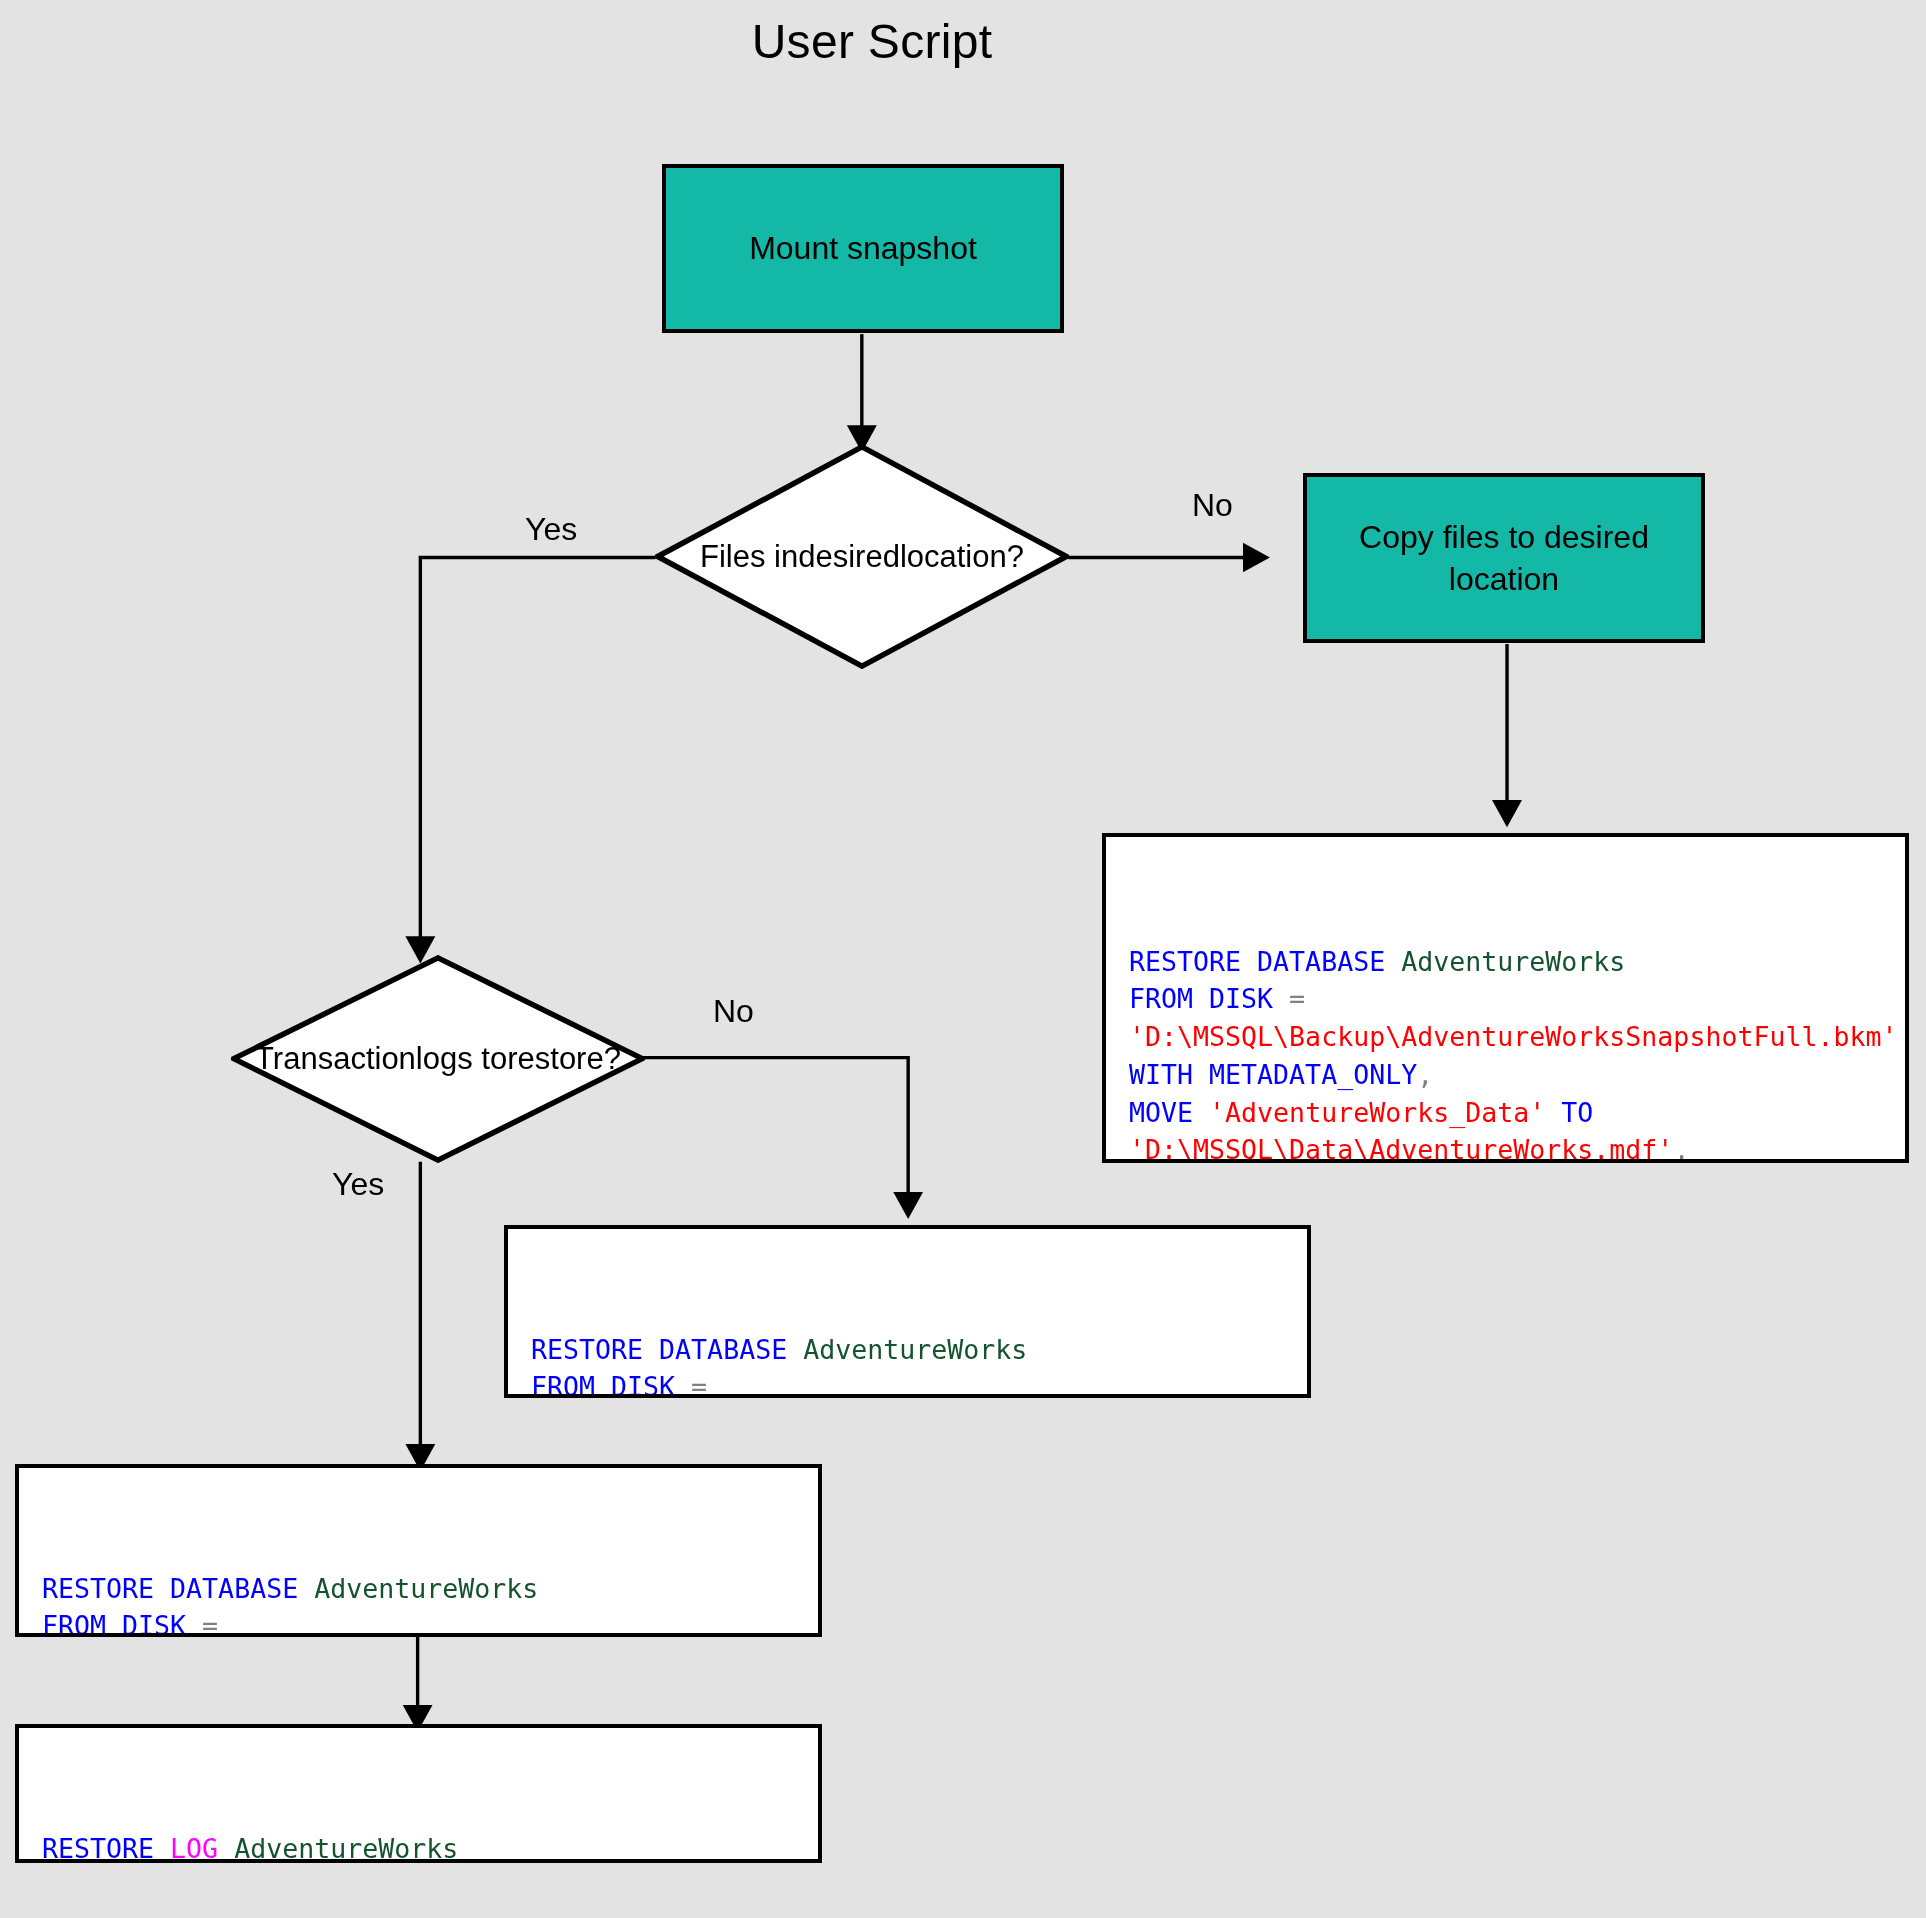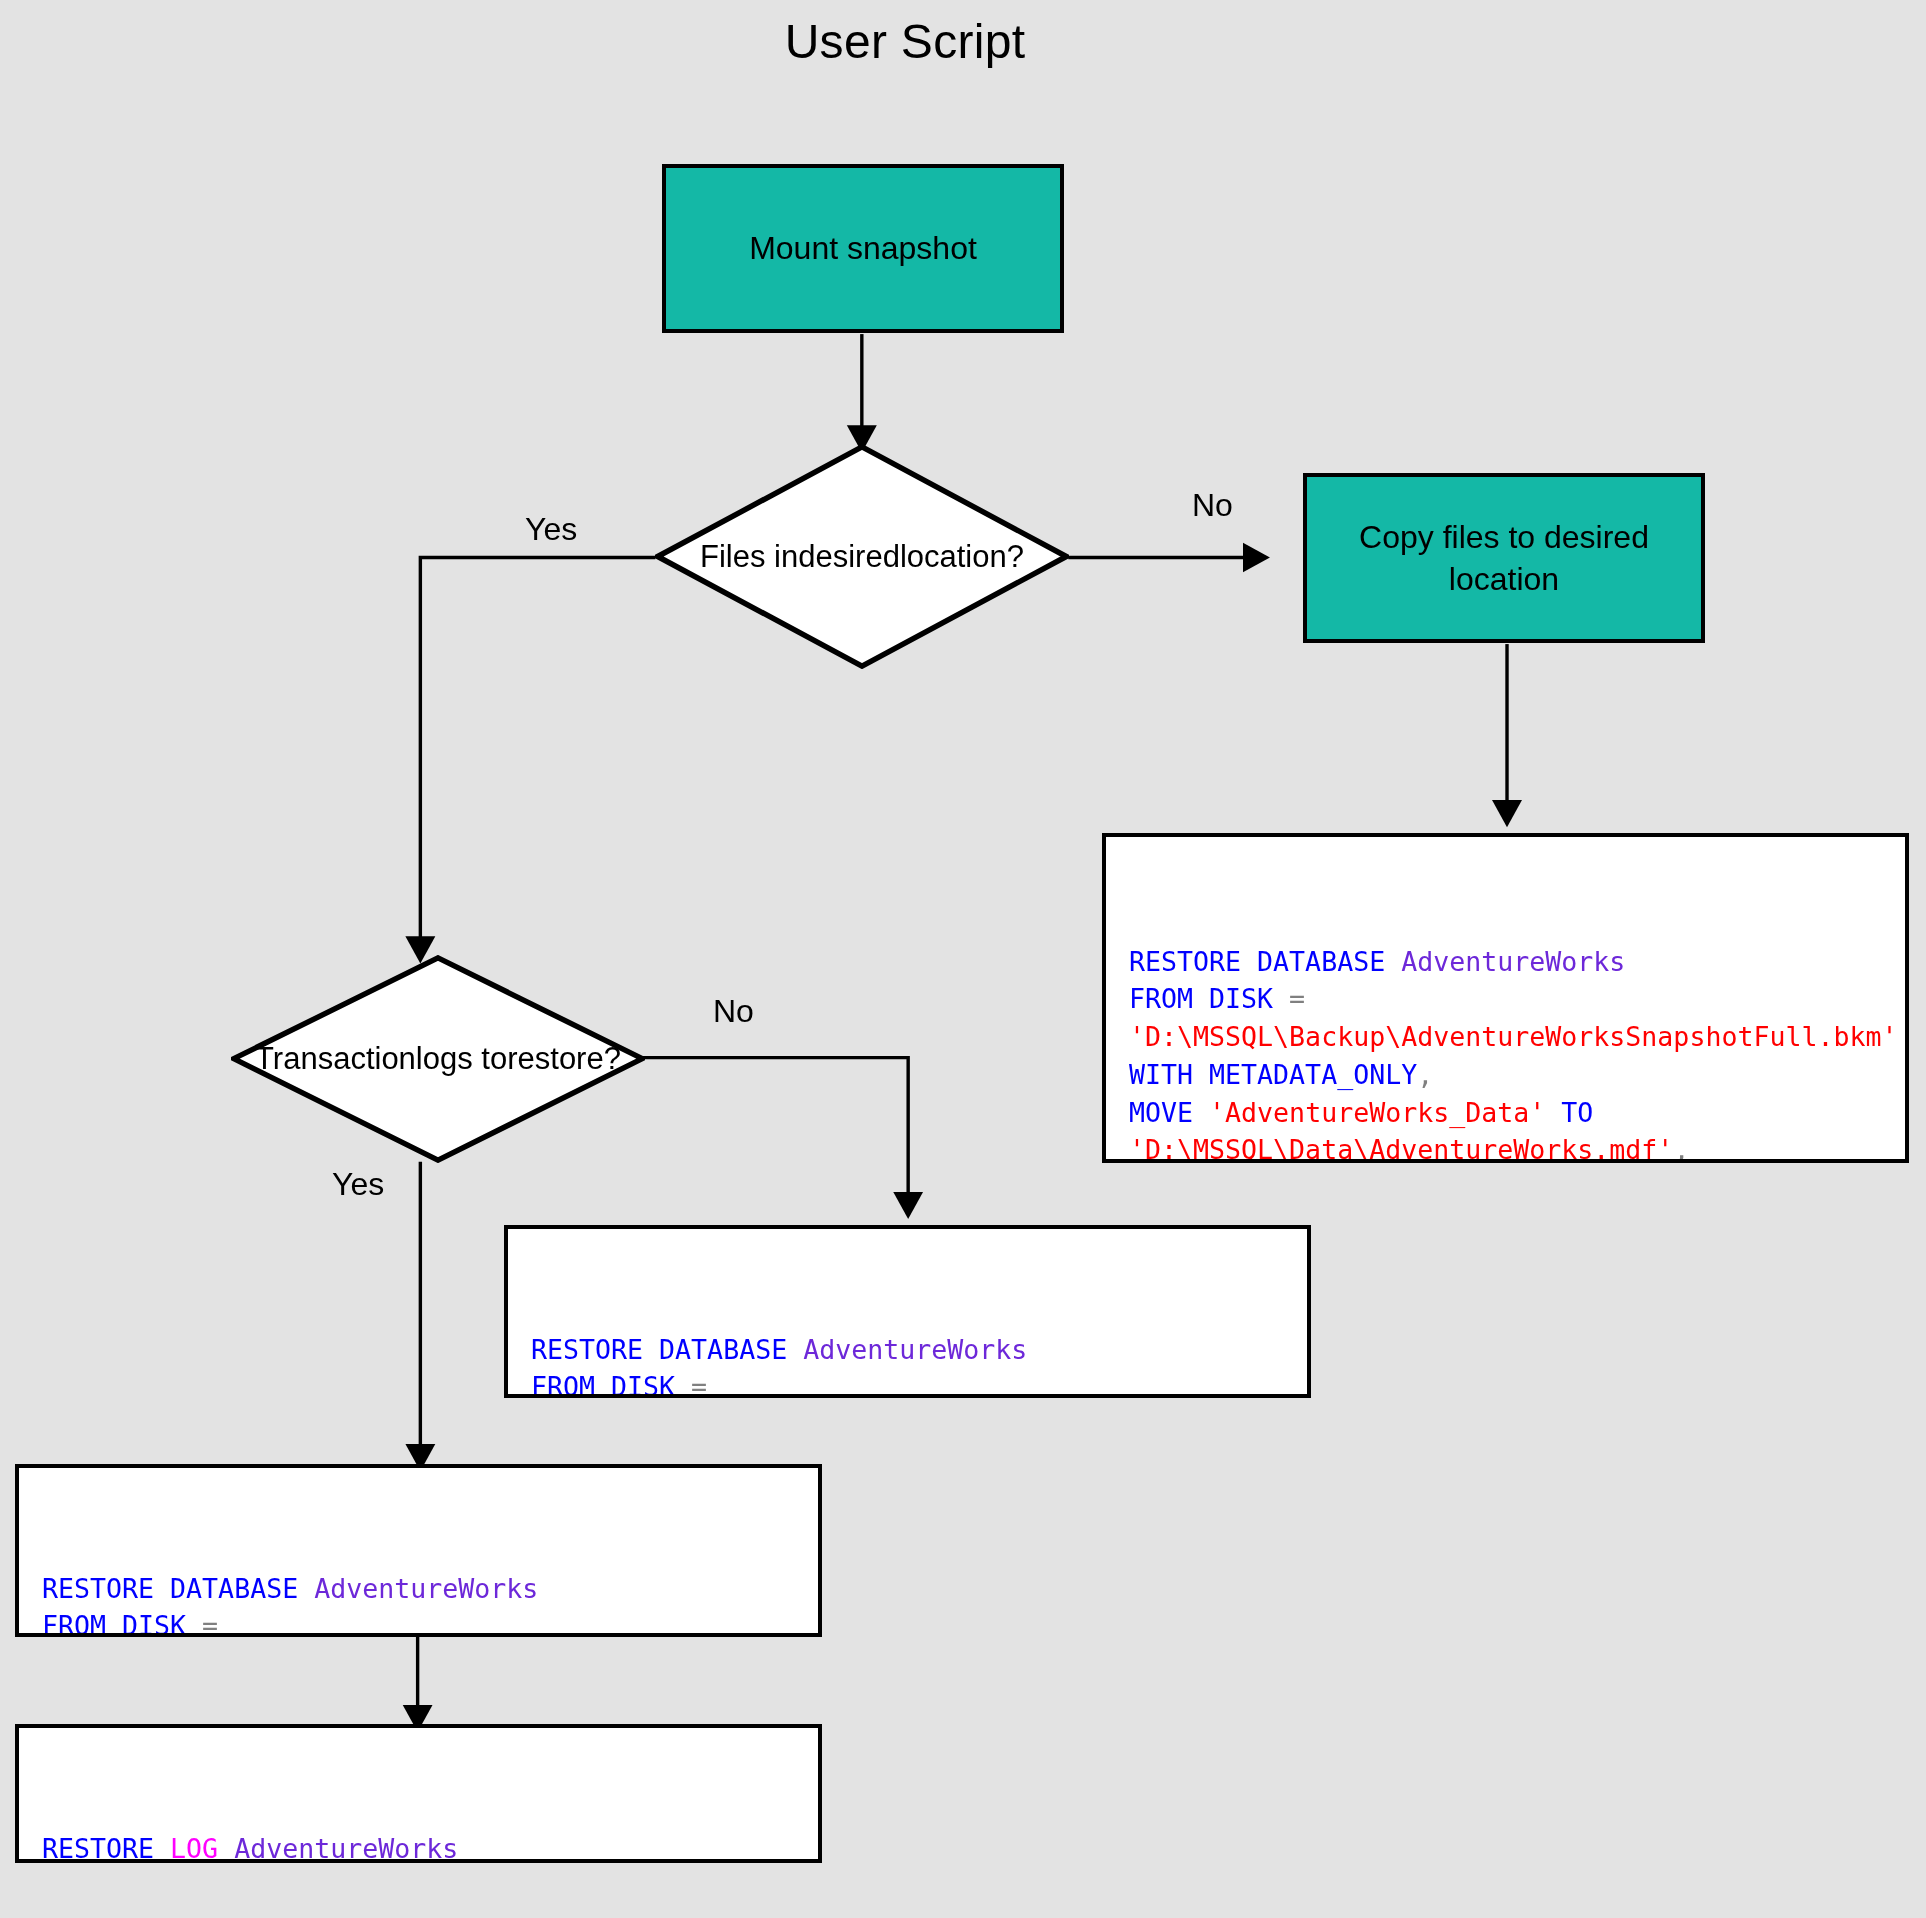--- a/index.html
+++ b/index.html
@@ -30,21 +30,20 @@
 
   .title {
     position: absolute;
     left: 0; top: 13.6px;
     width: 1744px;
     text-align: center;
     font-size: 48px;
     color: #000;
     letter-spacing: 0.3px;
     white-space: nowrap;
-    padding-left: 33px;
   }
 
   
   .proc-box {
     position: absolute;
     background: #14b8a6;
     border: 4.1px solid #000;
     box-sizing: border-box;
     display: flex;
     align-items: center;
@@ -94,21 +93,21 @@
     box-sizing: border-box;
     font-family: "DejaVu Sans Mono", monospace;
     font-size: 26.6px;
     line-height: 1.42;
     white-space: pre;
     overflow: hidden;
   }
   .code-inner { display: block; }
   .kw  { color: #0000ff; }
   .str { color: #ff0000; }
-  .id  { color: #6d28d9; }
+  .id  { color: #14532d; }
   .pn  { color: #808080; }
   .fn  { color: #ff00ff; }
 </style>
 </head>
 <body>
 
 <div id="canvas">
 
   <div class="title">User Script</div>
 

